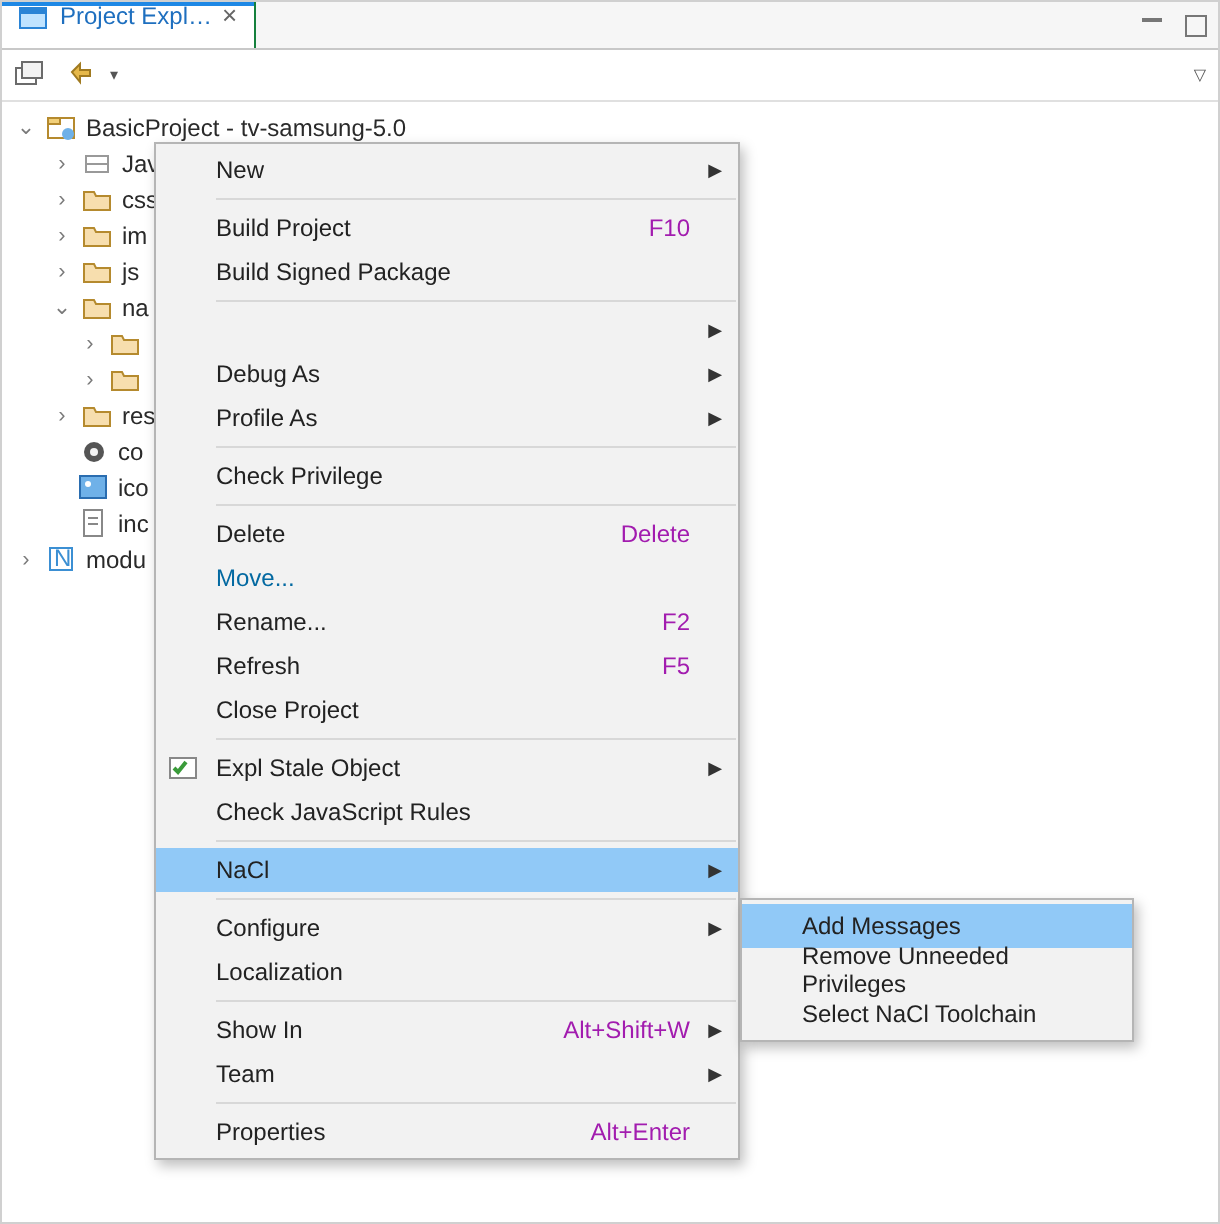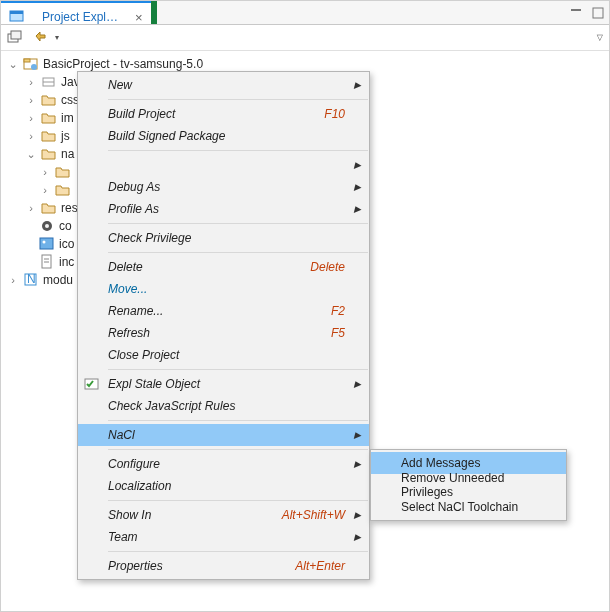--- a/index.html
+++ b/index.html
@@ -1,45 +1,45 @@
 <!DOCTYPE html>
 <html><head>
 <meta charset="utf-8">
 <style>
   * { box-sizing: border-box; font-family: "Segoe UI", Tahoma, sans-serif; font-size: 12px; }
   body { margin: 0; width: 610px; height: 612px; background: #fff; border: 1px solid #d0d0d0; position: relative; overflow: hidden; color: #333; }
   .view-header { height: 24px; display: flex; align-items: stretch; border-bottom: 1px solid #c8c8c8; background: #f6f6f6; }
-  .tab { display: flex; align-items: flex-end; gap: 17px; padding: 0 8px; background: #fff; border-right: 6px solid #15803d; position: relative; }
+  .tab { display: flex; align-items: flex-start; gap: 5px; padding: 0 8px; background: #fff; border-right: 1px solid #15803d; position: relative; }
   .tab::after { content: ""; position: absolute; left: 0; right: 0; top: 0; height: 2px; background: #1e88e5; }
   .tab-title { color: #1e6fbf; white-space: nowrap; overflow: hidden; max-width: 90px; }
   .close-x { color: #666; font-size: 13px; line-height: 1; }
   .header-spacer { flex: 1; }
   .header-btn { width: 22px; display: flex; align-items: center; justify-content: center; color: #555; }
   .toolbar { height: 26px; display: flex; align-items: center; gap: 10px; padding: 0 6px; border-bottom: 1px solid #e0e0e0; position: relative; }
   .tb-ico { width: 16px; height: 16px; display: flex; align-items: center; justify-content: center; }
   .tb-drop { font-size: 8px; color: #555; margin-left: -4px; }
   .tb-spacer { flex: 1; }
   .tree { padding: 4px 0 0 6px; line-height: 18px; }
   .row { display: flex; align-items: center; height: 18px; gap: 4px; white-space: nowrap; }
   .tw { width: 12px; text-align: center; color: #7a7a7a; font-size: 11px; }
   .ico { width: 16px; height: 16px; flex: 0 0 16px; }
   .lbl { color: #2a2a2a; }
   .indent { display: inline-block; }
   .in1 { width: 14px; } .in2 { width: 28px; }
 
   
   .menu { position: absolute; background: #f2f2f2; border: 1px solid #b5b5b5; box-shadow: 2px 3px 6px rgba(0,0,0,0.25); padding: 2px 0; }
-  .menu-main { left: 76px; top: 70px; width: 293px; font-style: italic; }
+  .menu-main { left: 76px; top: 70px; width: 293px; }
   .menu-sub  { left: 369px; top: 448px; width: 197px; }
   .mi { display: flex; align-items: center; height: 22px; padding: 0 24px 0 30px; position: relative; }
   .mi.sel { background: #91c9f7; }
   .mi-icon { position: absolute; left: 6px; width: 16px; height: 16px; display:flex; align-items:center; justify-content:center; }
   .mi-label { flex: 1; color: #222; }
   .mi.disabled .mi-label { color: #0369a1; }
-  .mi-accel { color: #c2410c; margin-left: 18px; }
+  .mi-accel { color: #a21caf; margin-left: 18px; }
   .mi-arrow { position: absolute; right: 8px; font-size: 9px; color: #333; }
   .sep { height: 1px; margin: 3px 1px 3px 30px; background: #d8d8d8; }
 
   
   svg { display: block; }
 </style>
 </head>
 <body>
 
 <div class="view-header">

